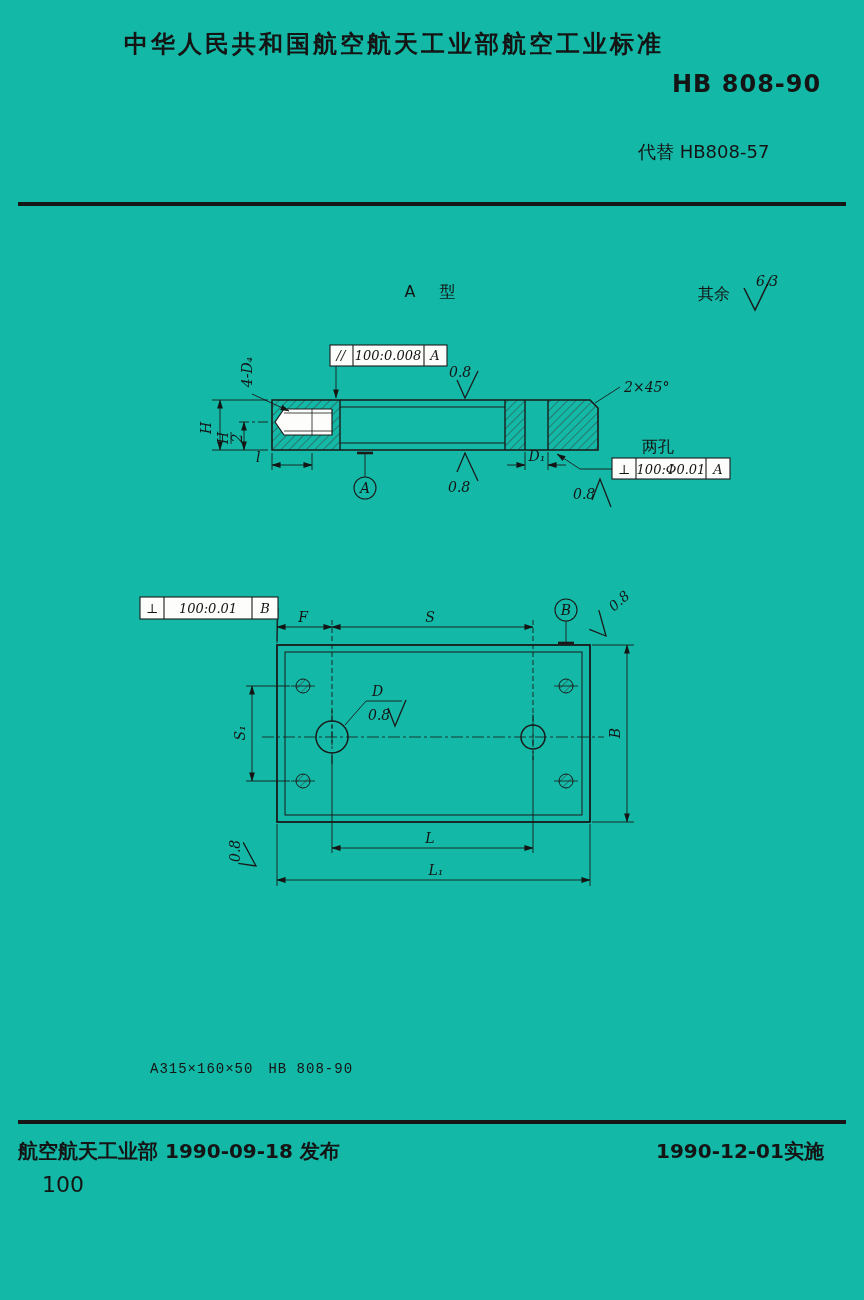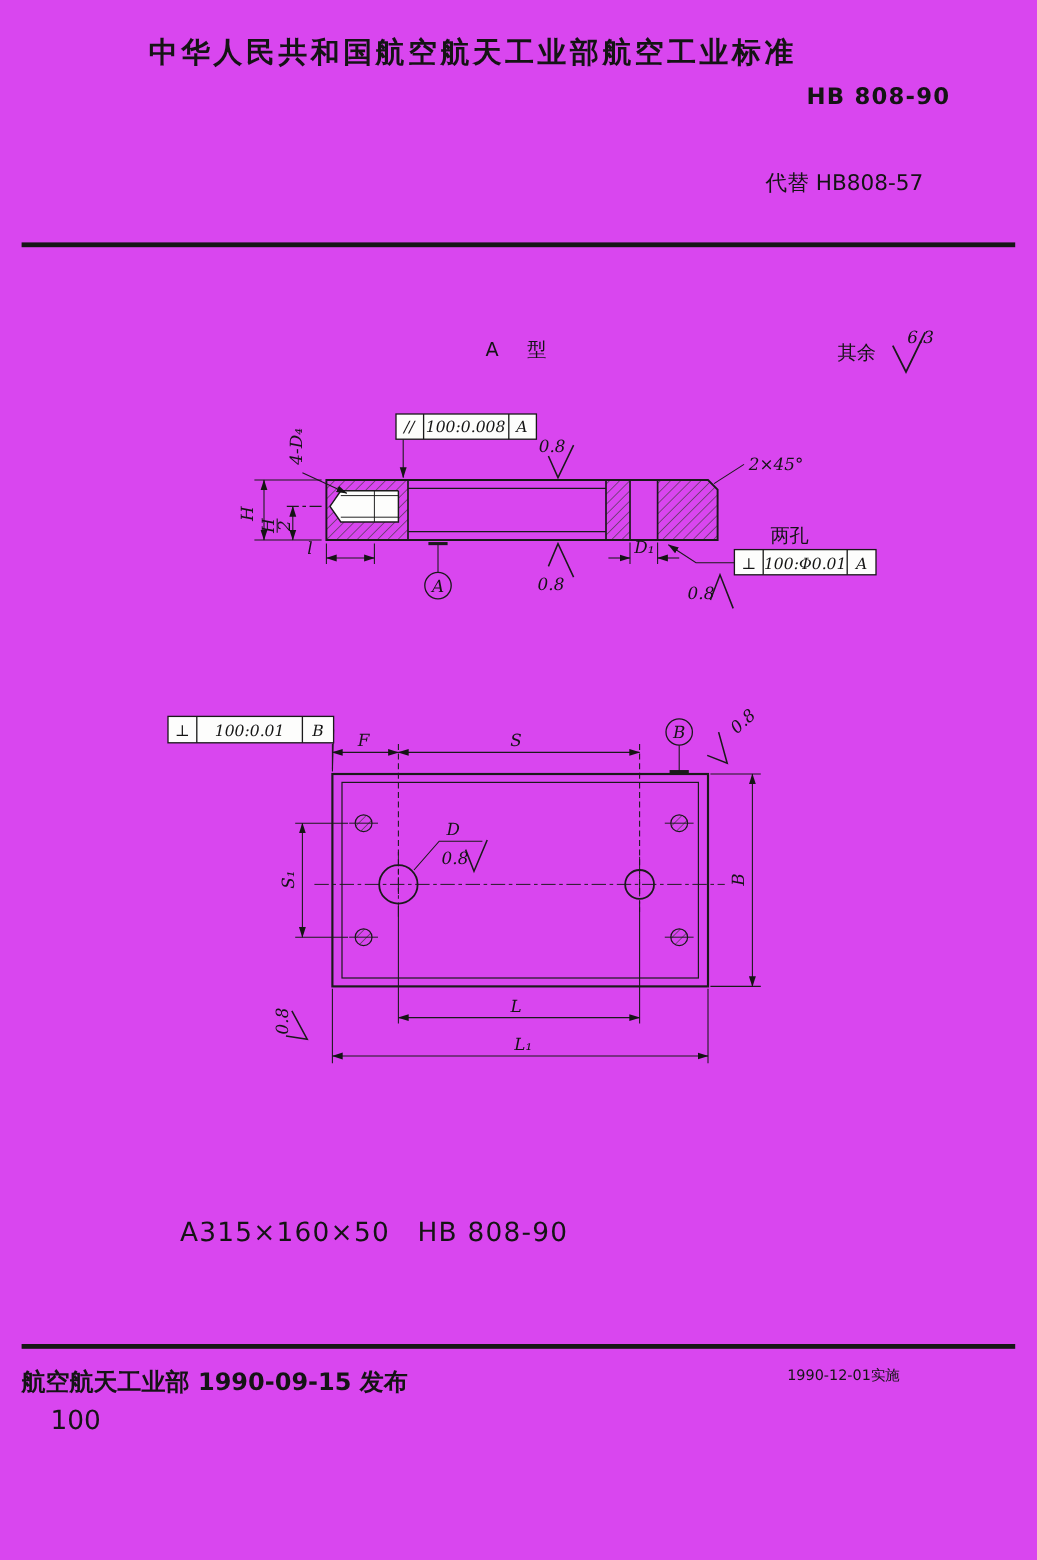--- a/index.html
+++ b/index.html
@@ -1,30 +1,30 @@
 <!DOCTYPE html>
 <html><head>
 <meta charset="utf-8">
 <style>
   html,body{margin:0;padding:0;background:#ffffff;}
   .page{
-    position:relative;width:864px;height:1300px;background:#d946ef;overflow:hidden;
+    position:relative;width:864px;height:1300px;background:#14b8a6;overflow:hidden;
     font-family:"DejaVu Sans", sans-serif;color:#141414;
   }
   .org{position:absolute;left:124px;top:28px;font-size:24px;font-weight:bold;letter-spacing:3px;}
-  .stdno{position:absolute;left:672px;top:70px;font-size:19px;font-weight:bold;letter-spacing:1px;}
+  .stdno{position:absolute;left:672px;top:70px;font-size:24px;font-weight:bold;letter-spacing:1px;}
   .title{position:absolute;left:180px;top:98px;font-size:27px;font-weight:bold;letter-spacing:2px;}
   .replaces{position:absolute;left:638px;top:140px;font-size:18px;}
   .hr{position:absolute;left:18px;width:828px;height:4px;background:#161616;}
   .hr-top{top:202px;}
   .hr-bottom{top:1120px;}
   .example1{position:absolute;left:60px;top:1016px;font-size:18px;letter-spacing:0.5px;}
-  .example2{position:absolute;left:150px;top:1012px;font-size:22px;letter-spacing:1px;}
+  .example2{position:absolute;left:150px;top:1060px;font-size:14px;letter-spacing:1px;font-family:Liberation Mono, monospace;}
   .pub{position:absolute;left:18px;top:1138px;font-size:20px;font-weight:bold;}
-  .impl{position:absolute;left:656px;top:1138px;font-size:12px;font-weight:normal;}
+  .impl{position:absolute;left:656px;top:1138px;font-size:20px;font-weight:bold;}
   .pageno{position:absolute;left:42px;top:1172px;font-size:22px;}
   svg.canvas{position:absolute;left:0;top:0;}
   .dimtext{font-family:"DejaVu Serif", serif;font-style:italic;font-size:14px;}
   .frametext{font-family:"DejaVu Serif", serif;font-style:italic;font-size:13px;}
   .cjk{font-family:"DejaVu Sans", sans-serif;font-size:16px;}
 </style>
 </head>
 <body>
 
 <div class="page">
@@ -227,17 +227,17 @@
       <text transform="rotate(-90,620,733)" x="620" y="733" text-anchor="middle" class="dimtext">B</text>
       <text x="430" y="843" text-anchor="middle" class="dimtext">L</text>
       <text x="436" y="875" text-anchor="middle" class="dimtext">L₁</text>
       <text transform="rotate(-90,240,862)" x="240" y="862" class="dimtext" font-size="12">0.8</text>
     </g>
   </svg>
 
   <div class="example2">A315×160×50　HB 808-90</div>
 
   <div class="hr hr-bottom"></div>
-  <div class="pub">航空航天工业部 1990-09-15 发布</div>
+  <div class="pub">航空航天工业部 1990-09-18 发布</div>
   <div class="impl">1990-12-01实施</div>
   <div class="pageno">100</div>
 
 </div>
 
 </body></html>

